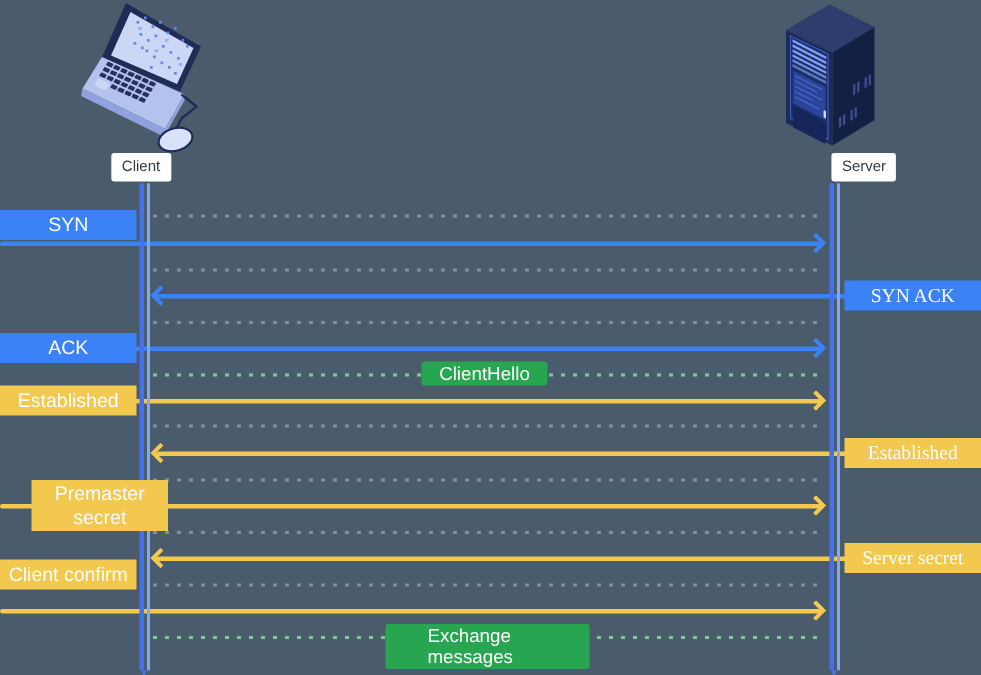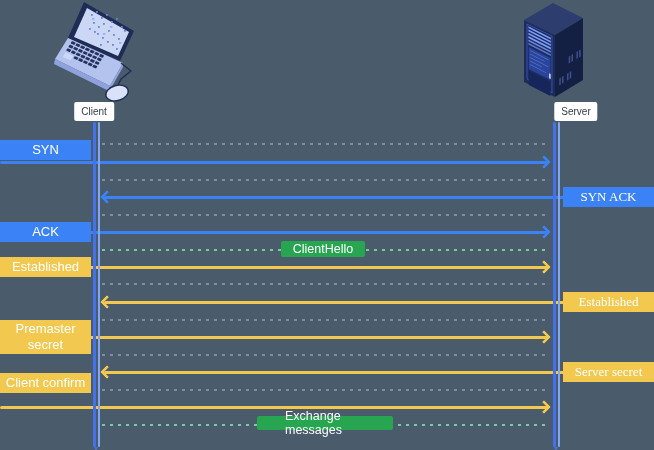--- a/index.html
+++ b/index.html
@@ -232,33 +232,33 @@
 
   <div>
     <div class="line tls to-left" style="top:300.5px;"></div>
     <div class="chev tls left" style="top:297px;"></div>
     <div class="tag tls at-right" style="top:292px;">Established</div>
   </div>
 
   <div>
     <div class="line tls to-right" style="top:335.5px;"></div>
     <div class="chev tls right" style="top:332px;"></div>
-    <div class="tag tls at-left" style="top:320px; height:34px;">Premaster secret</div>
+    <div class="tag tls at-left" style="top:320px; height:34px;margin-left:21px;">Premaster secret</div>
   </div>
 
   <div>
     <div class="line tls to-left" style="top:370.5px;"></div>
     <div class="chev tls left" style="top:367px;"></div>
     <div class="tag tls at-right" style="top:362px;">Server secret</div>
   </div>
 
   <div>
     <div class="line tls to-right" style="top:405.5px;"></div>
     <div class="chev tls right" style="top:402px;"></div>
     <div class="tag tls at-left" style="top:373px;">Client confirm</div>
   </div>
 
   <div>
     <div class="dash green" style="top:424px;"></div>
-    <div class="badge" style="left:257px; top:416px; width:136px; height:14px;padding-left:28px;">Exchange messages</div>
+    <div class="badge" style="left:257px; top:416px; width:136px; height:30px;padding-left:28px;">Exchange messages</div>
   </div>
 
 </div>
 
 </body></html>

